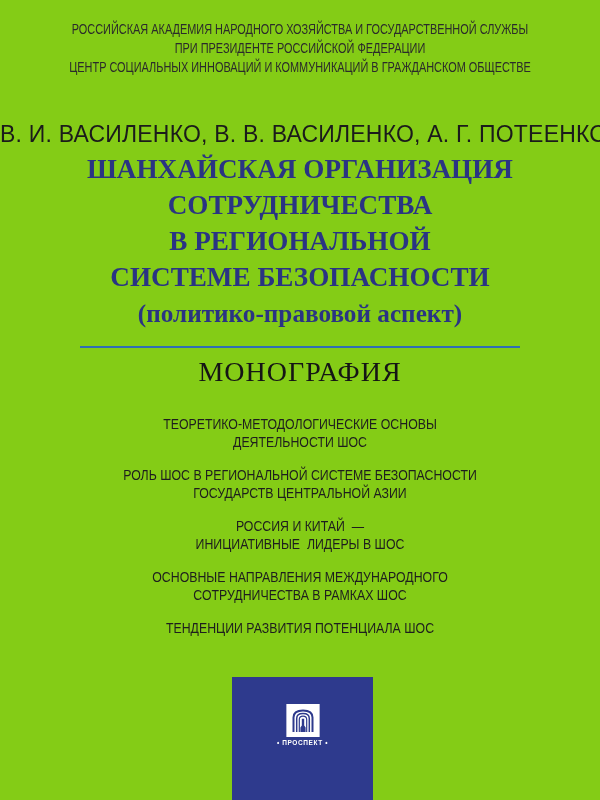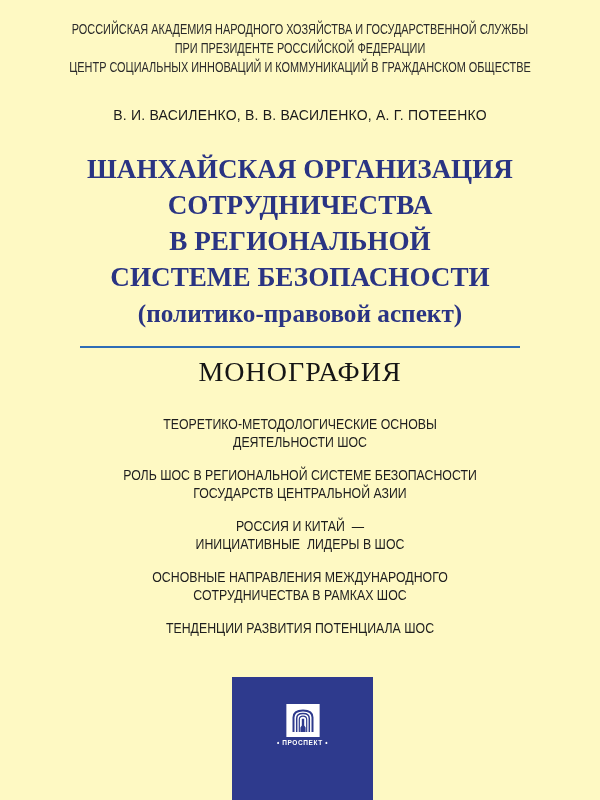--- a/index.html
+++ b/index.html
@@ -1,42 +1,42 @@
 <!DOCTYPE html>
 <html style="--title-blue: #2a3483; --rule-blue: #2f6db6; --publisher-block: #2e3a8d;"><head>
 <meta charset="utf-8">
 <style>
   html, body { margin: 0; padding: 0; background: #e8e8e8; }
   .cover {
     position: relative;
     width: 600px;
     height: 800px;
     margin: 0 auto;
-    background: #fef9c3;
+    background: #84cc16;
     overflow: hidden;
     font-family: "Liberation Sans", sans-serif;
   }
   
   .institution {
     position: absolute;
     top: 20px; left: 0; right: 0;
     text-align: center;
     font-size: 14px;
     line-height: 19px;
     color: #2b2b2b;
     transform: scaleX(0.78);
     transform-origin: 50% 0;
     white-space: nowrap;
   }
   
   .authors {
     position: absolute;
-    top: 107px; left: 0; right: 0;
+    top: 121px; left: 0; right: 0;
     text-align: center;
-    font-size: 14px;
+    font-size: 23px;
     letter-spacing: 0.2px;
     color: #1b1b1b;
     white-space: nowrap;
   }
   
   .title-block {
     position: absolute;
     top: 151px; left: 0; right: 0;
     text-align: center;
     font-family: "Liberation Serif", serif;

